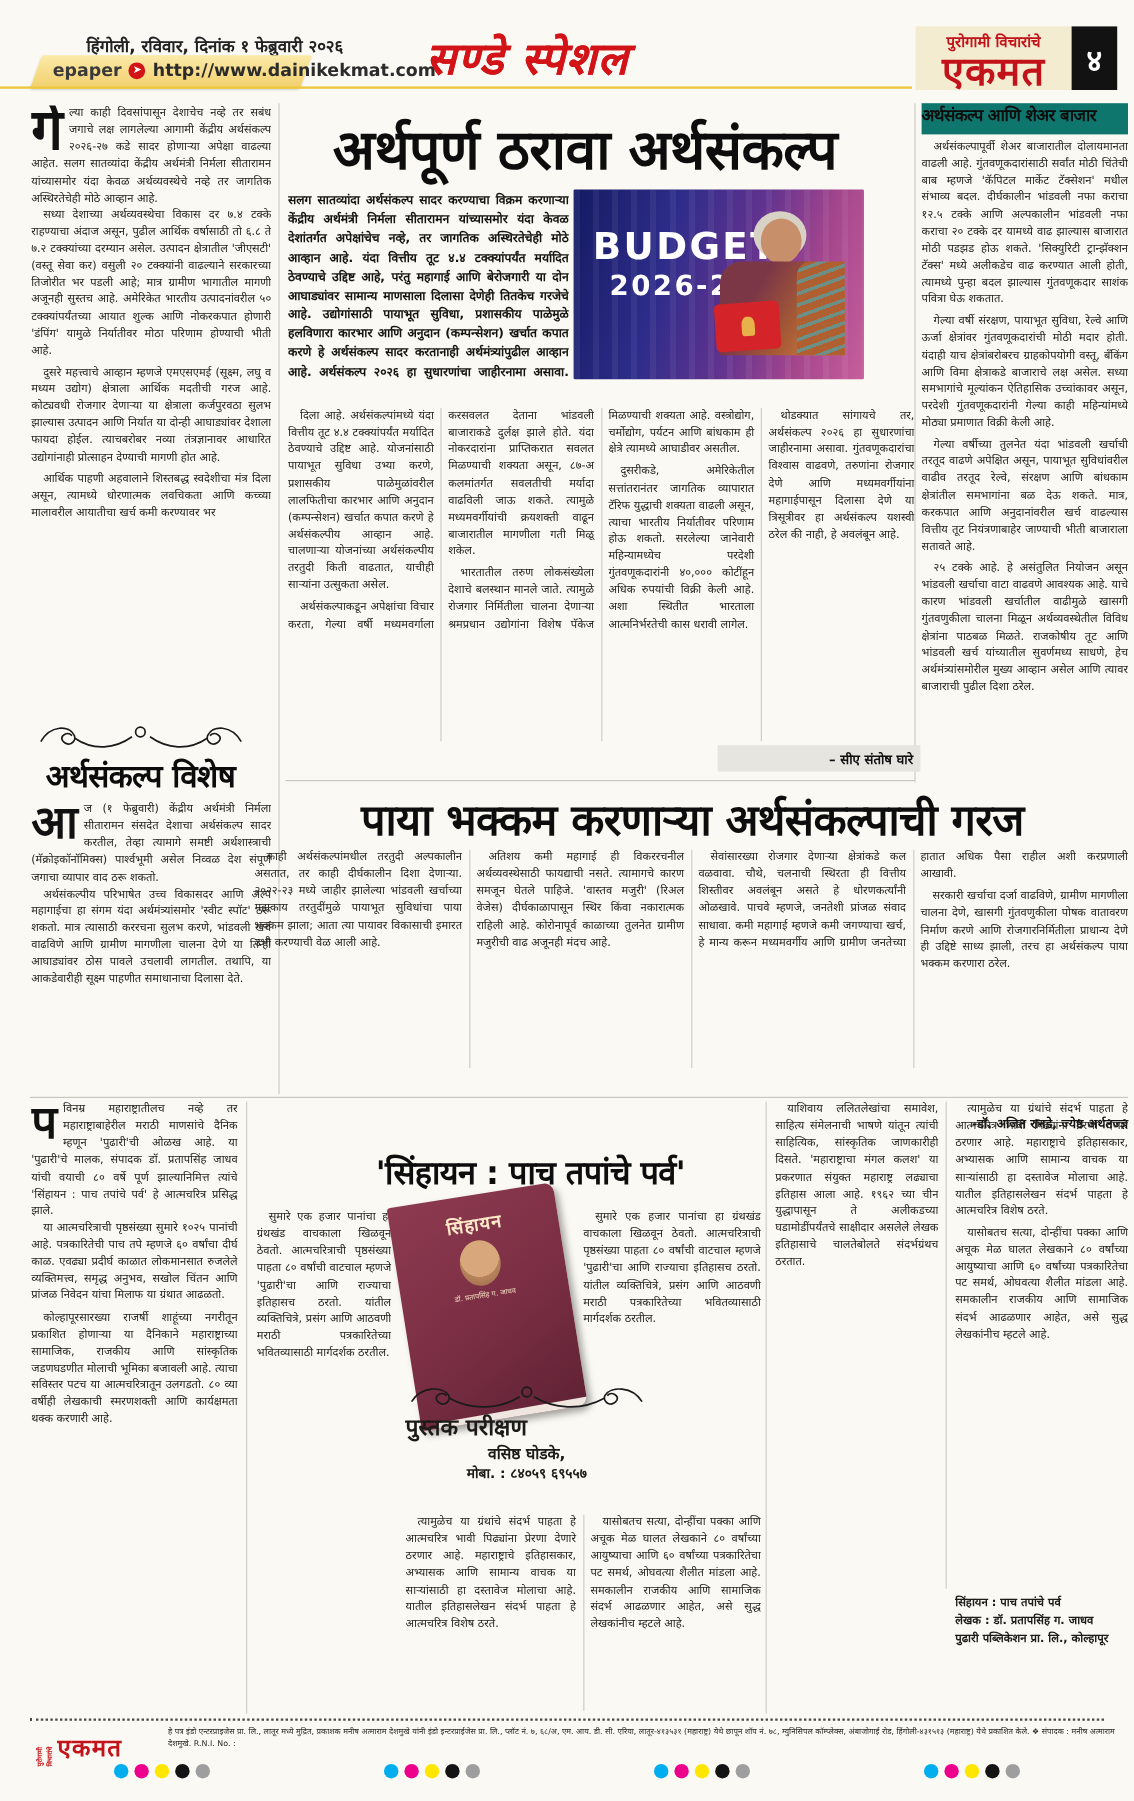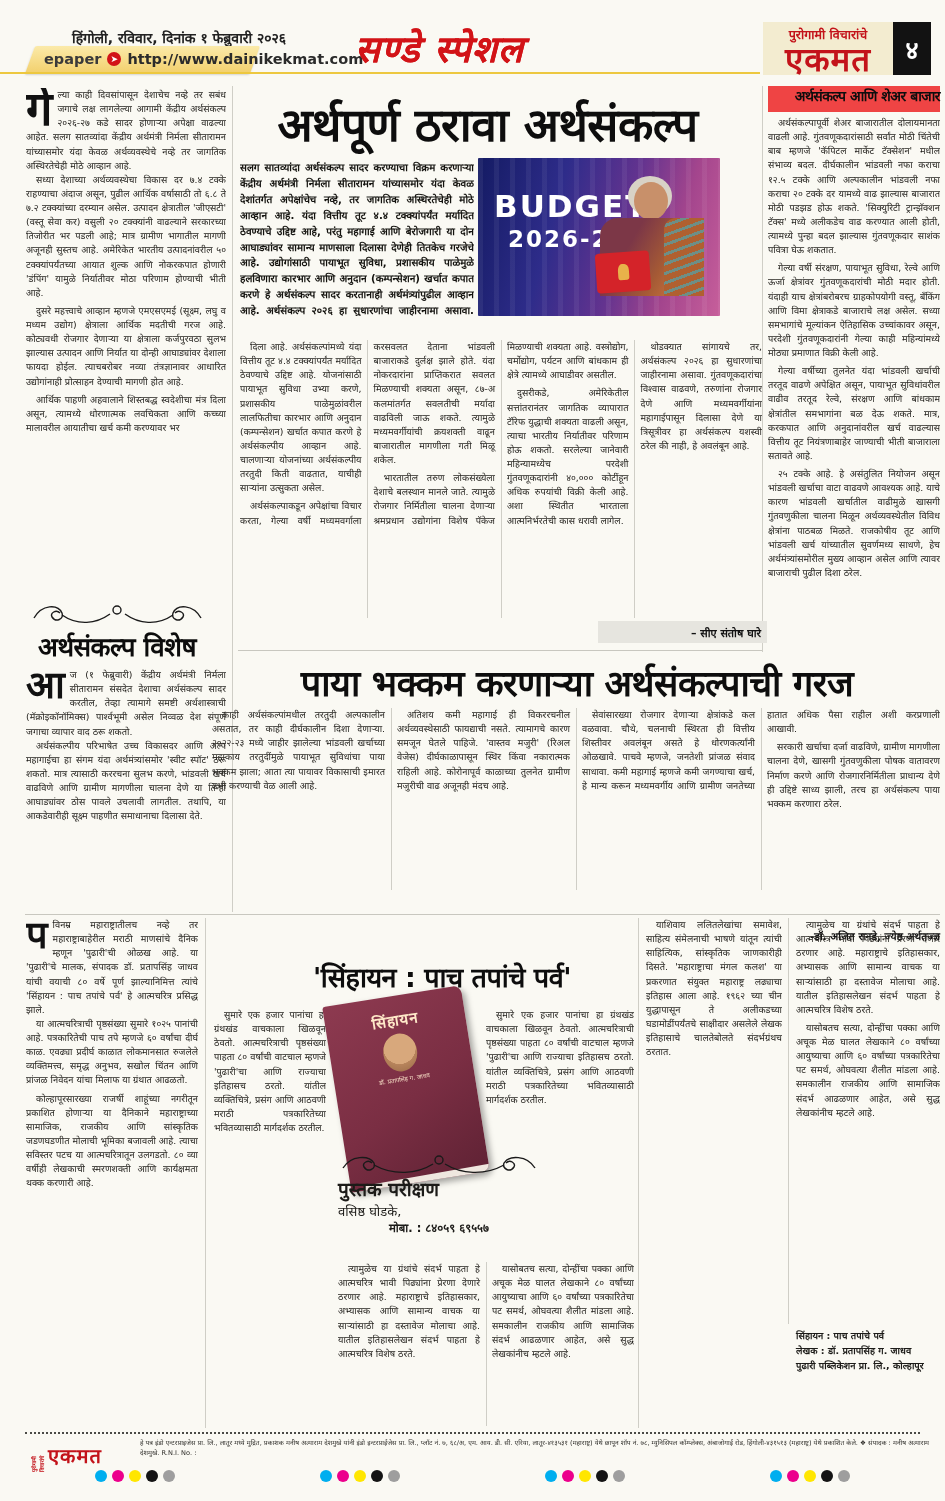--- a/index.html
+++ b/index.html
@@ -53,21 +53,21 @@
   .sec-label{font-size:26px;font-weight:bold;text-align:center;color:#0c0c0c;letter-spacing:-.5px;}
   .ornament{display:block;margin:0 auto;}
   
   .book{transform:rotate(-9deg);background:linear-gradient(150deg,#8d3a50 0%,#7a2e43 55%,#5f2234 100%);
         border-radius:3px 8px 8px 3px;box-shadow:3px 4px 6px rgba(0,0,0,.35);overflow:hidden;}
   .book .pages{position:absolute;right:-3px;bottom:-4px;width:92%;height:10px;background:#efe7df;transform:rotate(-1deg);}
   .book-title{color:#ffe9c9;font-weight:bold;font-size:15px;text-align:center;letter-spacing:1px;}
   .book-sub{color:#f3d9c2;font-size:6px;text-align:center;}
   .book-photo{width:34px;height:38px;border-radius:50%;background:radial-gradient(circle at 50% 38%,#d8a87c 55%,#b7845c 56%,#9a6b48 100%);margin:4px auto;}
   .review-title{font-size:19px;font-weight:bold;}
-  .review-name{font-size:13px;font-weight:normal;}
+  .review-name{font-size:13px;font-weight:bold;text-align:center;}
   .review-mob{font-size:11.5px;font-weight:bold;text-align:center;}
   .credit-line{font-size:9.5px;font-weight:bold;line-height:1.6;}
   
   .dotted{border-top:2px dotted #4a4a46;}
   .imprint{font-size:6.6px;line-height:1.55;color:#2c2b27;}
   .flogo-tag{color:#c3131a;font-size:5.5px;font-weight:bold;writing-mode:vertical-rl;transform:rotate(180deg);}
   .flogo-name{color:#c3131a;font-size:20px;font-weight:bold;letter-spacing:1px;}
   .dots{display:flex;gap:5px;}
   .dot{width:12px;height:12px;border-radius:50%;}
   .dot.c{background:#00aeef}.dot.m{background:#ec008c}.dot.y{background:#ffe600}
@@ -133,21 +133,21 @@
   <div class="abs bodytxt jt cols4" style="left:240px;top:340px;width:522px;height:278px;overflow:hidden;">
       <p class="para">दिला आहे. अर्थसंकल्पांमध्ये यंदा वित्तीय तूट ४.४ टक्क्यांपर्यंत मर्यादित ठेवण्याचे उद्दिष्ट आहे. योजनांसाठी पायाभूत सुविधा उभ्या करणे, प्रशासकीय पाळेमुळांवरील लालफितीचा कारभार आणि अनुदान (कम्पन्सेशन) खर्चात कपात करणे हे अर्थसंकल्पीय आव्हान आहे. चालणाऱ्या योजनांच्या अर्थसंकल्पीय तरतुदी किती वाढतात, याचीही साऱ्यांना उत्सुकता असेल.</p>
       <p class="para">अर्थसंकल्पाकडून अपेक्षांचा विचार करता, गेल्या वर्षी मध्यमवर्गाला करसवलत देताना भांडवली बाजाराकडे दुर्लक्ष झाले होते. यंदा नोकरदारांना प्राप्तिकरात सवलत मिळण्याची शक्यता असून, ८७-अ कलमांतर्गत सवलतीची मर्यादा वाढविली जाऊ शकते. त्यामुळे मध्यमवर्गीयांची क्रयशक्ती वाढून बाजारातील मागणीला गती मिळू शकेल.</p>
       <p class="para">भारतातील तरुण लोकसंख्येला देशाचे बलस्थान मानले जाते. त्यामुळे रोजगार निर्मितीला चालना देणाऱ्या श्रमप्रधान उद्योगांना विशेष पॅकेज मिळण्याची शक्यता आहे. वस्त्रोद्योग, चर्मोद्योग, पर्यटन आणि बांधकाम ही क्षेत्रे त्यामध्ये आघाडीवर असतील.</p>
       <p class="para">दुसरीकडे, अमेरिकेतील सत्तांतरानंतर जागतिक व्यापारात टॅरिफ युद्धाची शक्यता वाढली असून, त्याचा भारतीय निर्यातीवर परिणाम होऊ शकतो. सरलेल्या जानेवारी महिन्यामध्येच परदेशी गुंतवणूकदारांनी ४०,००० कोटींहून अधिक रुपयांची विक्री केली आहे. अशा स्थितीत भारताला आत्मनिर्भरतेची कास धरावी लागेल.</p>
       <p class="para">थोडक्यात सांगायचे तर, अर्थसंकल्प २०२६ हा सुधारणांचा जाहीरनामा असावा. गुंतवणूकदारांचा विश्वास वाढवणे, तरुणांना रोजगार देणे आणि मध्यमवर्गीयांना महागाईपासून दिलासा देणे या त्रिसूत्रीवर हा अर्थसंकल्प यशस्वी ठरेल की नाही, हे अवलंबून आहे.</p>
     </div>
 
   <div class="abs byline-band" style="left:598px;top:621px;width:163px;height:22px;">– सीए संतोष घारे</div>
 
-  <div class="abs" style="left:768px;top:86px;width:172px;height:26px;background:#ef4444;text-align:right;">
+  <div class="abs" style="left:768px;top:86px;width:172px;height:26px;background:#0f766e;text-align:left;">
     <span class="headline" style="font-size:14px;">अर्थसंकल्प आणि शेअर बाजार</span>
   </div>
   <div class="abs bodytxt jt" style="left:768px;top:116px;width:172px;height:536px;overflow:hidden;">
       <p class="para">अर्थसंकल्पापूर्वी शेअर बाजारातील दोलायमानता वाढली आहे. गुंतवणूकदारांसाठी सर्वांत मोठी चिंतेची बाब म्हणजे 'कॅपिटल मार्केट टॅक्सेशन' मधील संभाव्य बदल. दीर्घकालीन भांडवली नफा कराचा १२.५ टक्के आणि अल्पकालीन भांडवली नफा कराचा २० टक्के दर यामध्ये वाढ झाल्यास बाजारात मोठी पडझड होऊ शकते. 'सिक्युरिटी ट्रान्झॅक्शन टॅक्स' मध्ये अलीकडेच वाढ करण्यात आली होती, त्यामध्ये पुन्हा बदल झाल्यास गुंतवणूकदार साशंक पवित्रा घेऊ शकतात.</p>
       <p class="para">गेल्या वर्षी संरक्षण, पायाभूत सुविधा, रेल्वे आणि ऊर्जा क्षेत्रांवर गुंतवणूकदारांची मोठी मदार होती. यंदाही याच क्षेत्रांबरोबरच ग्राहकोपयोगी वस्तू, बँकिंग आणि विमा क्षेत्राकडे बाजाराचे लक्ष असेल. सध्या समभागांचे मूल्यांकन ऐतिहासिक उच्चांकावर असून, परदेशी गुंतवणूकदारांनी गेल्या काही महिन्यांमध्ये मोठ्या प्रमाणात विक्री केली आहे.</p>
       <p class="para">गेल्या वर्षीच्या तुलनेत यंदा भांडवली खर्चाची तरतूद वाढणे अपेक्षित असून, पायाभूत सुविधांवरील वाढीव तरतूद रेल्वे, संरक्षण आणि बांधकाम क्षेत्रांतील समभागांना बळ देऊ शकते. मात्र, करकपात आणि अनुदानांवरील खर्च वाढल्यास वित्तीय तूट नियंत्रणाबाहेर जाण्याची भीती बाजाराला सतावते आहे.</p>
       <p class="para">२५ टक्के आहे. हे असंतुलित नियोजन असून भांडवली खर्चाचा वाटा वाढवणे आवश्यक आहे. याचे कारण भांडवली खर्चातील वाढीमुळे खासगी गुंतवणुकीला चालना मिळून अर्थव्यवस्थेतील विविध क्षेत्रांना पाठबळ मिळते. राजकोषीय तूट आणि भांडवली खर्च यांच्यातील सुवर्णमध्य साधणे, हेच अर्थमंत्र्यांसमोरील मुख्य आव्हान असेल आणि त्यावर बाजाराची पुढील दिशा ठरेल.</p>
     </div>
 
   <svg class="abs ornament" style="left:30px;top:598px;" width="175" height="30" viewBox="0 0 175 30">

